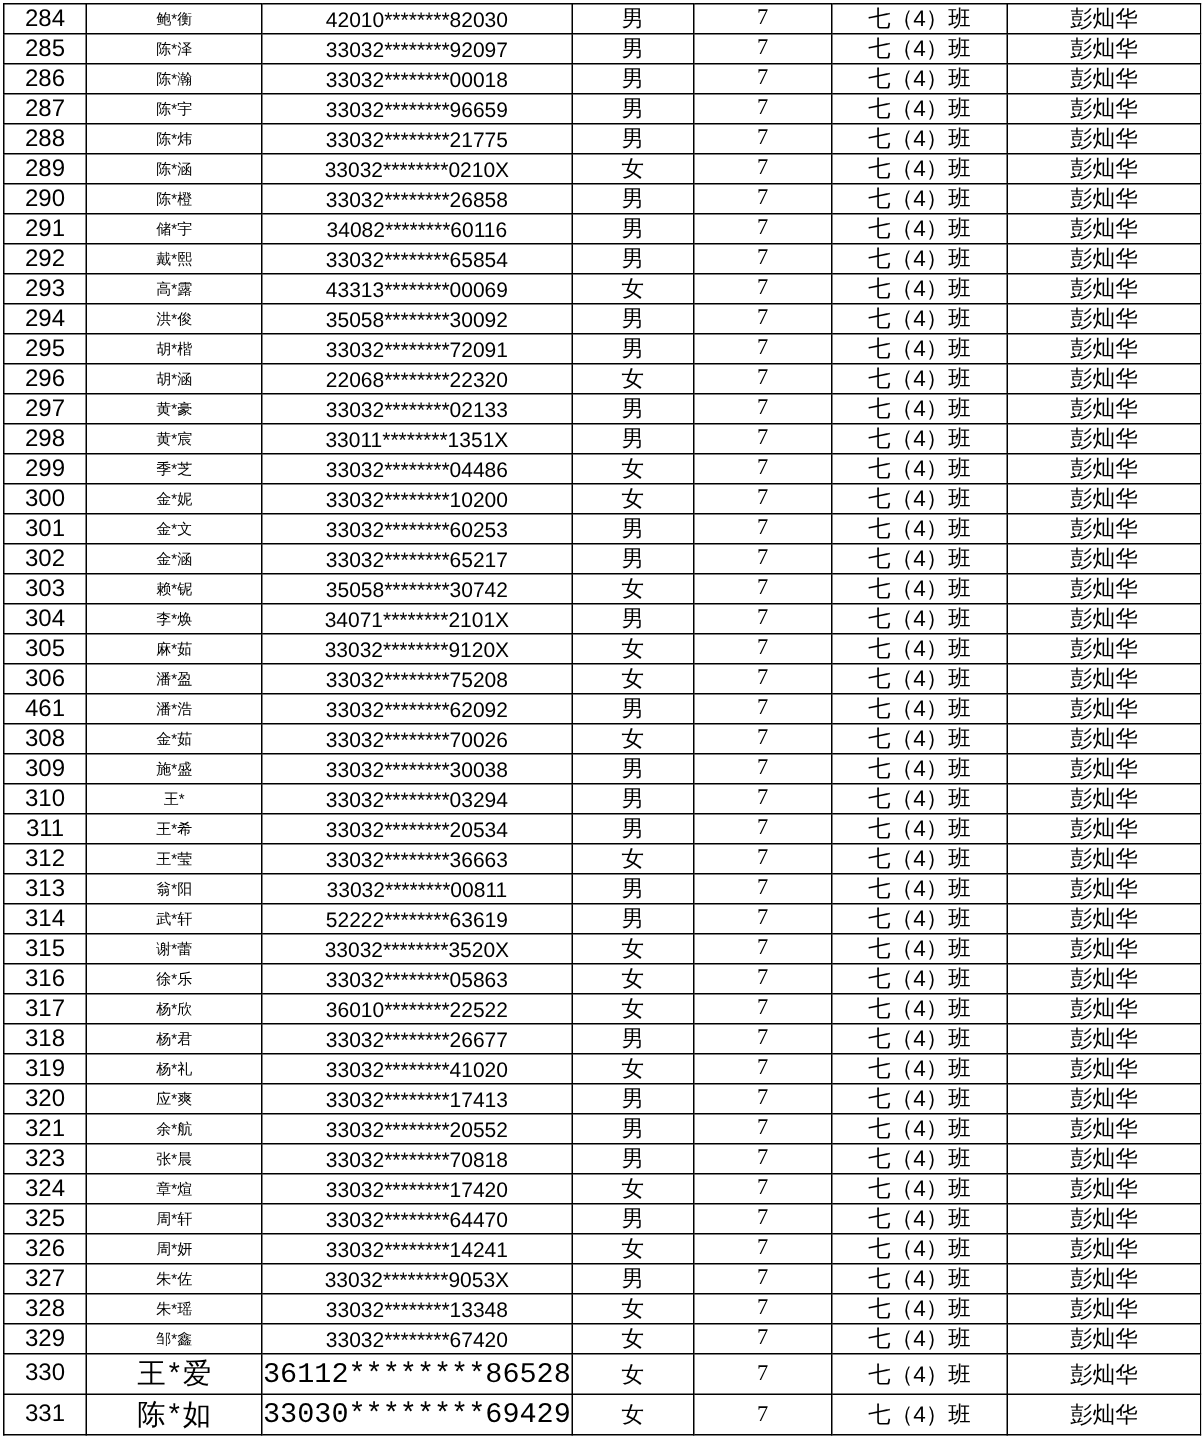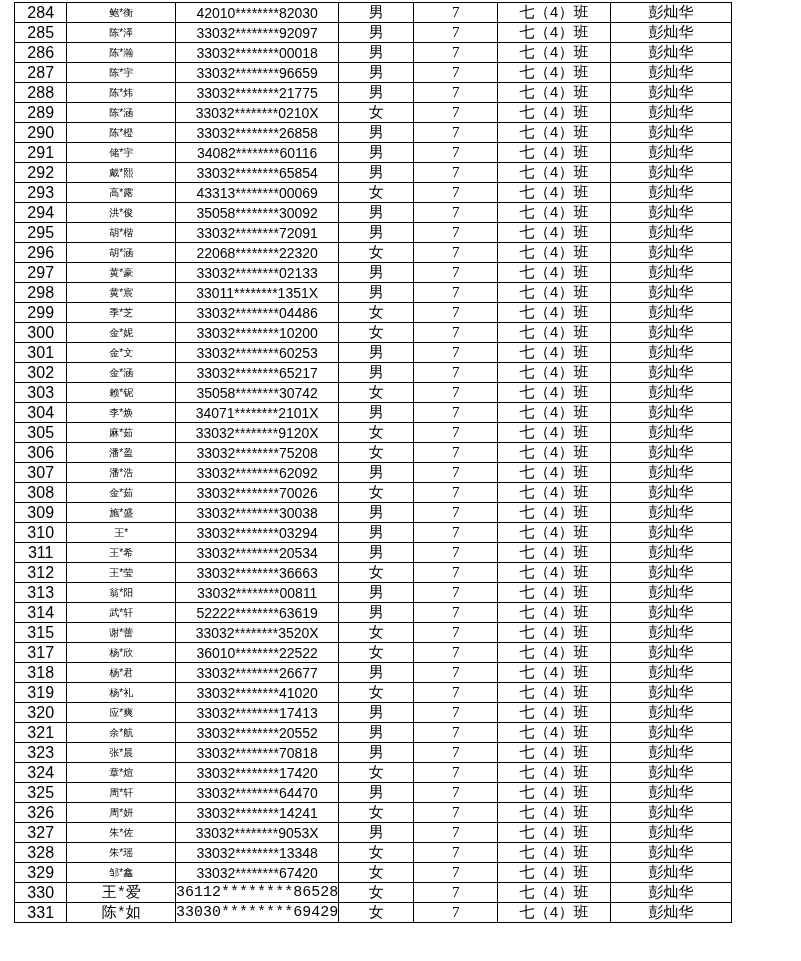--- a/index.html
+++ b/index.html
@@ -2,25 +2,24 @@
 <html><head>
 <meta charset="utf-8">
 <style>
   html, body {
     margin: 0;
     padding: 0;
     background: #ffffff;
     font-family: "Liberation Sans", sans-serif;
   }
   .page {
-    width: 720px;
+    width: 801px;
     height: 961px;
     background: #ffffff;
     overflow: hidden;
-    margin-left: 12px;
   }
   table.roster {
     border-collapse: collapse;
     table-layout: fixed;
     margin: 2px 0 0 2px;
     background: #ffffff;
   }
   table.roster td {
     border: 1px solid #000000;
     height: 19px;
@@ -29,25 +28,25 @@
     vertical-align: middle;
     white-space: nowrap;
     overflow: hidden;
     color: #000000;
   }
   td.col-no      { font-size: 16px; }
   td.col-name    { font-size: 10px; }
   td.col-id      { font-size: 14px; }
   td.col-gender  { font-size: 15px; }
   td.col-grade   { font-size: 15px; font-family: "Liberation Serif", serif; }
-  td.col-class   { font-size: 15px; font-family: Liberation Mono, monospace; }
+  td.col-class   { font-size: 15px; }
   td.col-teacher { font-size: 15px; }
   td.alt {
     font-family: "Liberation Mono", "DejaVu Sans Mono", monospace;
-    font-size: 15px;
+    font-size: 19px;
     letter-spacing: 0px;
   }
 </style>
 </head>
 <body>
 
 <div class="page">
   <table class="roster">
     <colgroup>
       <col style="width:59px">
@@ -260,21 +259,21 @@
         <tr>
           <td class="col-no">306</td>
           <td class="col-name">潘*盈</td>
           <td class="col-id">33032********75208</td>
           <td class="col-gender">女</td>
           <td class="col-grade">7</td>
           <td class="col-class">七（4）班</td>
           <td class="col-teacher">彭灿华</td>
         </tr>
         <tr>
-          <td class="col-no">307</td>
+          <td class="col-no">461</td>
           <td class="col-name">潘*浩</td>
           <td class="col-id">33032********62092</td>
           <td class="col-gender">男</td>
           <td class="col-grade">7</td>
           <td class="col-class">七（4）班</td>
           <td class="col-teacher">彭灿华</td>
         </tr>
         <tr>
           <td class="col-no">308</td>
           <td class="col-name">金*茹</td>
@@ -335,20 +334,29 @@
           <td class="col-id">52222********63619</td>
           <td class="col-gender">男</td>
           <td class="col-grade">7</td>
           <td class="col-class">七（4）班</td>
           <td class="col-teacher">彭灿华</td>
         </tr>
         <tr>
           <td class="col-no">315</td>
           <td class="col-name">谢*蕾</td>
           <td class="col-id">33032********3520X</td>
+          <td class="col-gender">女</td>
+          <td class="col-grade">7</td>
+          <td class="col-class">七（4）班</td>
+          <td class="col-teacher">彭灿华</td>
+        </tr>
+        <tr>
+          <td class="col-no">316</td>
+          <td class="col-name">徐*乐</td>
+          <td class="col-id">33032********05863</td>
           <td class="col-gender">女</td>
           <td class="col-grade">7</td>
           <td class="col-class">七（4）班</td>
           <td class="col-teacher">彭灿华</td>
         </tr>
         <tr>
           <td class="col-no">317</td>
           <td class="col-name">杨*欣</td>
           <td class="col-id">36010********22522</td>
           <td class="col-gender">女</td>

